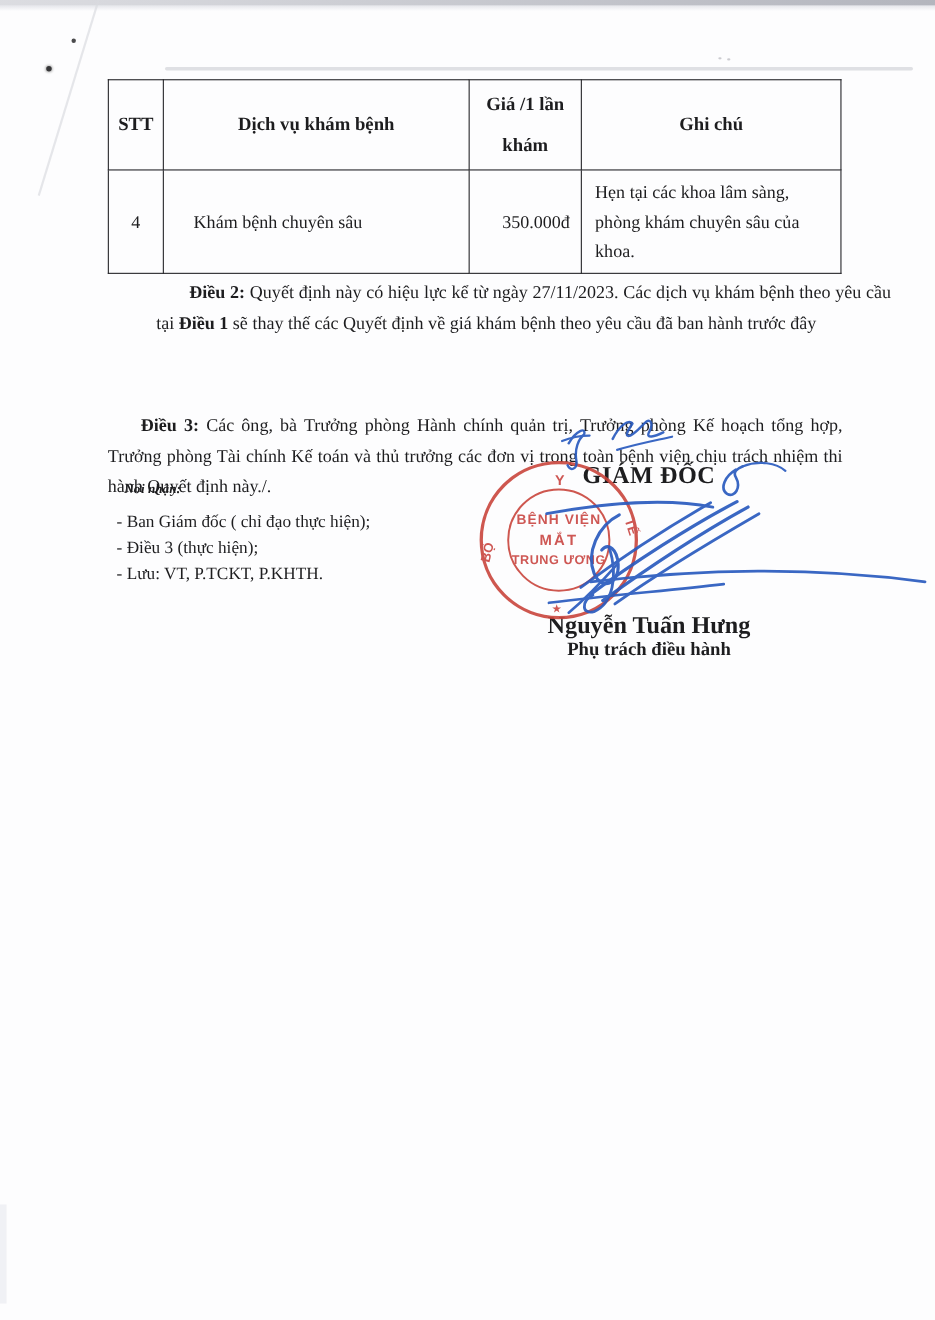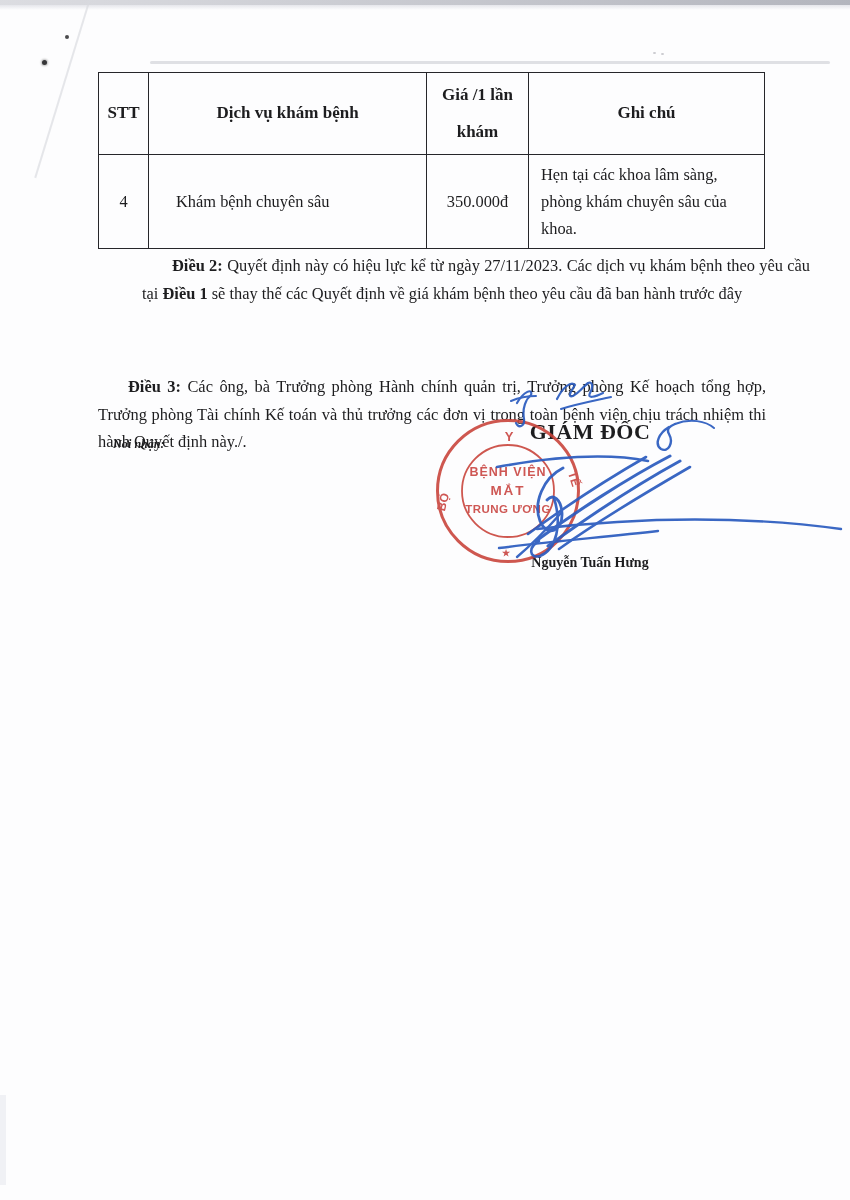--- a/index.html
+++ b/index.html
@@ -23,40 +23,40 @@
   .speck.s3{left:653px;top:52px;width:3px;height:2px;opacity:.5;background:#9a9aa2;}
   .speck.s4{left:661px;top:53px;width:3px;height:2px;opacity:.5;background:#9a9aa2;}
   .streak{position:absolute;left:150px;top:61px;width:680px;height:3px;background:#c7c8ce;opacity:.55;border-radius:2px;}
   .edge-smudge{position:absolute;left:0;top:1095px;width:6px;height:90px;background:#e8e9ee;opacity:.6;}
 
   
   .doc-table{position:absolute;left:98px;top:72px;border-collapse:collapse;table-layout:fixed;}
   .doc-table td{border:1.6px solid #26262a;vertical-align:middle;padding:0 10px;}
   .doc-table .hdr{font-weight:bold;text-align:center;font-size:17px;line-height:2.15;padding:0 4px;}
   .doc-table .c-stt{text-align:center;}
-  .doc-table .c-price{text-align:center;}
+  .doc-table .c-price{text-align:right;}
   .doc-table .c-note{line-height:27px;padding:6px 10px 6px 12px;}
   .doc-table .c-svc{padding-left:27px;}
   td,.para{font-size:16.4px;}
 
   
   .para{position:absolute;left:98px;width:668px;margin:0;
     text-align:justify;text-indent:30px;line-height:27.5px;}
   .p-a2{top:252px;margin-left:44px;}
   .p-a3{top:337px;margin-top:36px;}
 
   
   .recip-title{position:absolute;left:113px;top:437px;font-weight:bold;font-style:italic;font-size:12px;}
   .recip-list{position:absolute;left:106px;top:463px;font-size:15.7px;line-height:23.5px;}
 
   
   .sig-title{position:absolute;left:500px;top:419px;width:180px;text-align:center;
     font-weight:bold;font-size:22px;letter-spacing:.5px;}
   .sig-name{position:absolute;left:465px;top:555px;width:250px;text-align:center;
-    font-weight:bold;font-size:14px;}
+    font-weight:bold;font-size:22px;}
   .sig-role{position:absolute;left:465px;top:580px;width:250px;text-align:center;
     font-weight:bold;font-size:17px;}
 
   .ink-overlay{position:absolute;left:0;top:0;pointer-events:none;}
   .stamp-line{stroke:#c84138;fill:none;}
   .stamp-txt{fill:#c8413d;font-family:"Liberation Sans", sans-serif;font-weight:bold;}
   .sig-stroke{stroke:#2a5bbf;fill:none;stroke-linecap:round;stroke-linejoin:round;}
 </style>
 </head>
 <body>
@@ -98,23 +98,29 @@
 
   <p class="para p-a2"><b>Điều 2:</b>
     <span>Quyết định này có hiệu lực kể từ ngày 27/11/2023. Các dịch vụ khám bệnh theo yêu cầu tại</span>
     <b>Điều 1</b>
     <span>sẽ thay thế các Quyết định về giá khám bệnh theo yêu cầu đã ban hành trước đây</span></p>
 
   <p class="para p-a3"><b>Điều 3:</b>
     <span>Các ông, bà Trưởng phòng Hành chính quản trị, Trưởng phòng Kế hoạch tổng hợp, Trưởng phòng Tài chính Kế toán và thủ trưởng các đơn vị trong toàn bệnh viện chịu trách nhiệm thi hành Quyết định này./.</span></p>
 
   <div class="recip-title">Nơi nhận:</div>
+  <div class="recip-list">
+    <div>- Ban Giám đốc ( chỉ đạo thực hiện);</div>
+    <div>- Điều 3 (thực hiện);</div>
+    <div>- Lưu: VT, P.TCKT, P.KHTH.</div>
+  </div>
 
   <div class="sig-title">GIÁM ĐỐC</div>
   <div class="sig-name">Nguyễn Tuấn Hưng</div>
+  <div class="sig-role">Phụ trách điều hành</div>
 
   <svg class="ink-overlay" width="850" height="1200" viewBox="0 0 850 1200">
 
     <g opacity="0.88">
       <circle class="stamp-line" cx="508" cy="491" r="70.5" stroke-width="3"></circle>
       <circle class="stamp-line" cx="508" cy="491" r="46" stroke-width="1.8"></circle>
       <text class="stamp-txt" x="509" y="441" font-size="13" text-anchor="middle">Y</text>
       <text class="stamp-txt" transform="translate(447,503) rotate(-76)" font-size="12" text-anchor="middle">BỘ</text>
       <text class="stamp-txt" transform="translate(570,480) rotate(72)" font-size="12" text-anchor="middle">TẾ</text>
       <text class="stamp-txt" x="508" y="476" font-size="12.5" text-anchor="middle" letter-spacing="1">BỆNH VIỆN</text>

